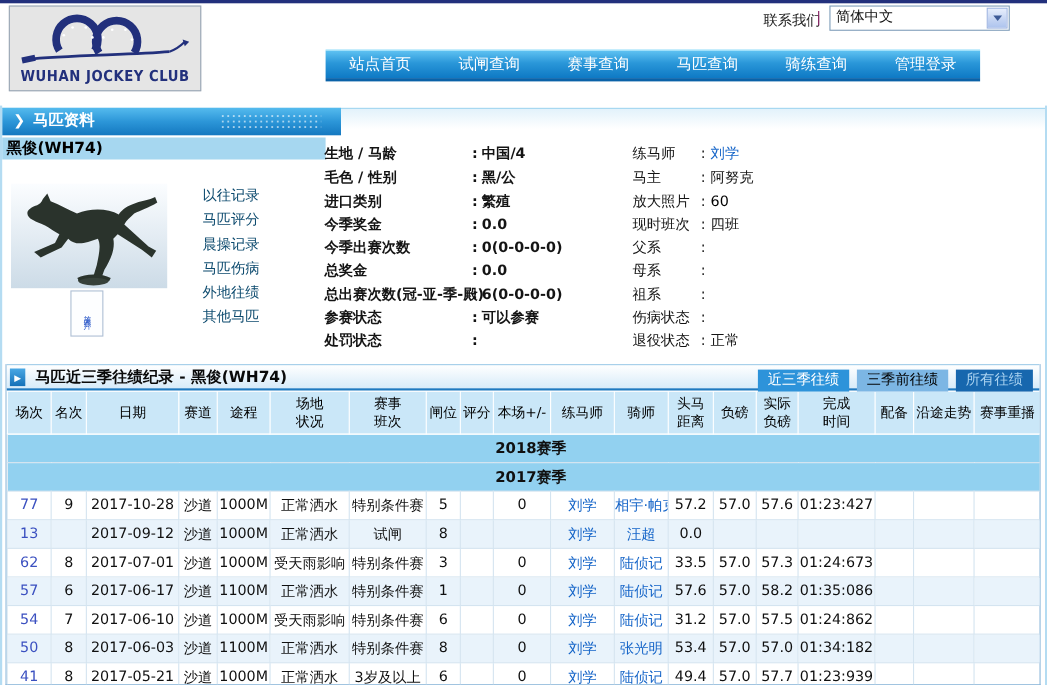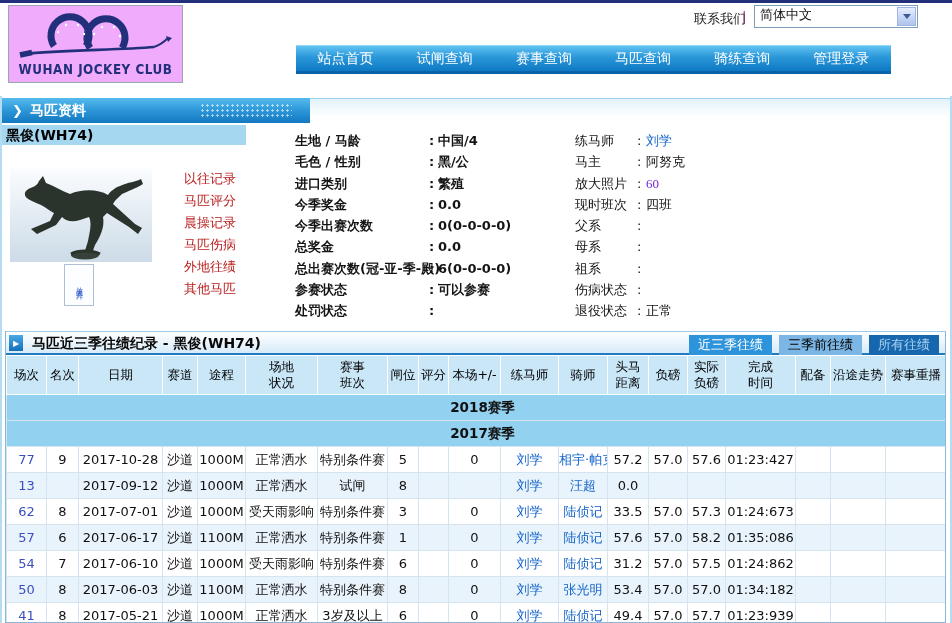--- a/index.html
+++ b/index.html
@@ -3,21 +3,21 @@
 <meta charset="utf-8">
 <style>
   * { margin:0; padding:0; box-sizing:border-box; }
   html,body { width:952px; height:623px; background:#fff; overflow:hidden;
               font-family:"DejaVu Sans","Liberation Sans",sans-serif; }
   .page { position:relative; width:952px; height:623px; background:#fff; }
 
   
   .topline { position:absolute; top:0; left:0; width:100%; height:3px; background:#22307c; }
   .logo-box { position:absolute; left:8px; top:5px; width:175px; height:78px;
-              border:1px solid #98a6b4; background:#f0abfc; text-align:center; cursor:pointer; }
+              border:1px solid #98a6b4; background:#e5e5e5; text-align:center; cursor:pointer; }
   .logo-box svg { display:block; margin:2px auto 0; }
   .logo-text { font-size:12px; font-weight:bold; color:#22307c; letter-spacing:.5px;
                transform:scaleY(1.15); margin-top:-2px; }
   .contact { position:absolute; left:694px; top:10px; font-size:13px; color:#222; cursor:pointer; }
   .sep { position:absolute; left:742px; top:9px; font-size:13px; color:#8c2a6a; }
   .lang-select { position:absolute; left:754px; top:5px; width:164px; height:23px;
                  border:1px solid #7f9db9; background:#fff; font-size:13px; color:#111;
                  display:flex; align-items:flex-start; padding-left:5px; cursor:pointer; }
   .lang-arrow { position:absolute; right:1px; top:1px; width:19px; height:19px;
                 background:linear-gradient(180deg,#e7eefc,#c3d3f2 60%,#aec4ee);
@@ -35,45 +35,45 @@
   .profile { position:absolute; left:0; top:96px; width:952px; height:234px; }
   .profile .topstrip { position:absolute; left:0; top:2px; width:952px; height:24px;
          background:linear-gradient(180deg,#e2f2fb,#ffffff 80%); border-top:1px solid #9ed4f0; }
   .section-bar { position:absolute; left:2px; top:2px; width:308px; height:25px;
          background:linear-gradient(180deg,#55bbee 0%,#2c96d8 50%,#1478c0 100%);
          color:#fff; font-size:14px; font-weight:bold; line-height:25px; padding-left:28px; }
   .section-bar .arr { position:absolute; left:10px; top:0; font-size:13px; font-weight:bold; }
   .section-bar .dots { position:absolute; right:18px; top:5px; width:92px; height:15px; opacity:.75;
          background-image:radial-gradient(circle,rgba(255,255,255,.8) 1px,transparent 1.3px);
          background-size:5px 5px; }
-  .horse-name { position:absolute; left:2px; top:29px; width:244px; height:20px;
+  .horse-name { position:absolute; left:2px; top:29px; width:294px; height:20px;
          background:#a6d7f0; font-size:14px; font-weight:bold; color:#000;
          line-height:20px; padding-left:4px; }
   .photo { position:absolute; left:10px; top:71px; width:142px; height:95px;
            background:linear-gradient(180deg,#fbfdff,#ccdbe7); }
   .caption-box { position:absolute; left:64px; top:168px; width:30px; height:42px;
            border:1px solid #aebfd4; background:#fdfeff; display:flex;
            align-items:center; justify-content:center; cursor:pointer; }
   .caption-box span { writing-mode:vertical-rl; text-orientation:upright;
            font-size:7px; letter-spacing:2px; color:#2b58c8; }
   .side-links { position:absolute; left:184px; top:72px; }
   .side-links a { display:block; height:22px; line-height:22px; font-size:13px;
-           color:#b91c1c; text-decoration:none; cursor:pointer; }
+           color:#0c4a6e; text-decoration:none; cursor:pointer; }
 
   .fields { position:absolute; top:34px; font-size:13px; color:#141414; }
   .fields-mid { left:295px; width:270px;font-weight:bold; }
   .fields-right { left:575px; width:360px; }
   .frow { position:relative; height:21.3px; line-height:21px; }
   .frow .lbl { position:absolute; left:0; white-space:nowrap; }
   .fields-mid .colon { position:absolute; left:134px; }
   .fields-mid .val   { position:absolute; left:143px; white-space:nowrap; }
   .fields-right .colon { position:absolute; left:62px; }
   .fields-right .val   { position:absolute; left:71px; white-space:nowrap; }
   .val.link { color:#1464c8; cursor:pointer; }
-  .val.blue { color:#6d28d9;font-family:Liberation Serif, serif; }
+  .val.blue { color:#000000; }
 
   
   .records { position:absolute; left:5px; top:331px; width:941px; height:292px;
              border:1px solid #8ab6d9; border-top:none; overflow:hidden; background:#fff; }
   .rec-title { position:relative; height:24px;
              background:linear-gradient(180deg,#ffffff,#d7ebf9);
              border-top:1px solid #9fcbe8; border-bottom:2px solid #1f7ac0; }
   .rec-arrow { position:absolute; left:3px; top:3px; width:14px; height:16px;
              background:linear-gradient(180deg,#4aa8e4,#1470b8); color:#fff; font-size:8px;
              display:flex; align-items:center; justify-content:center; cursor:pointer; }

